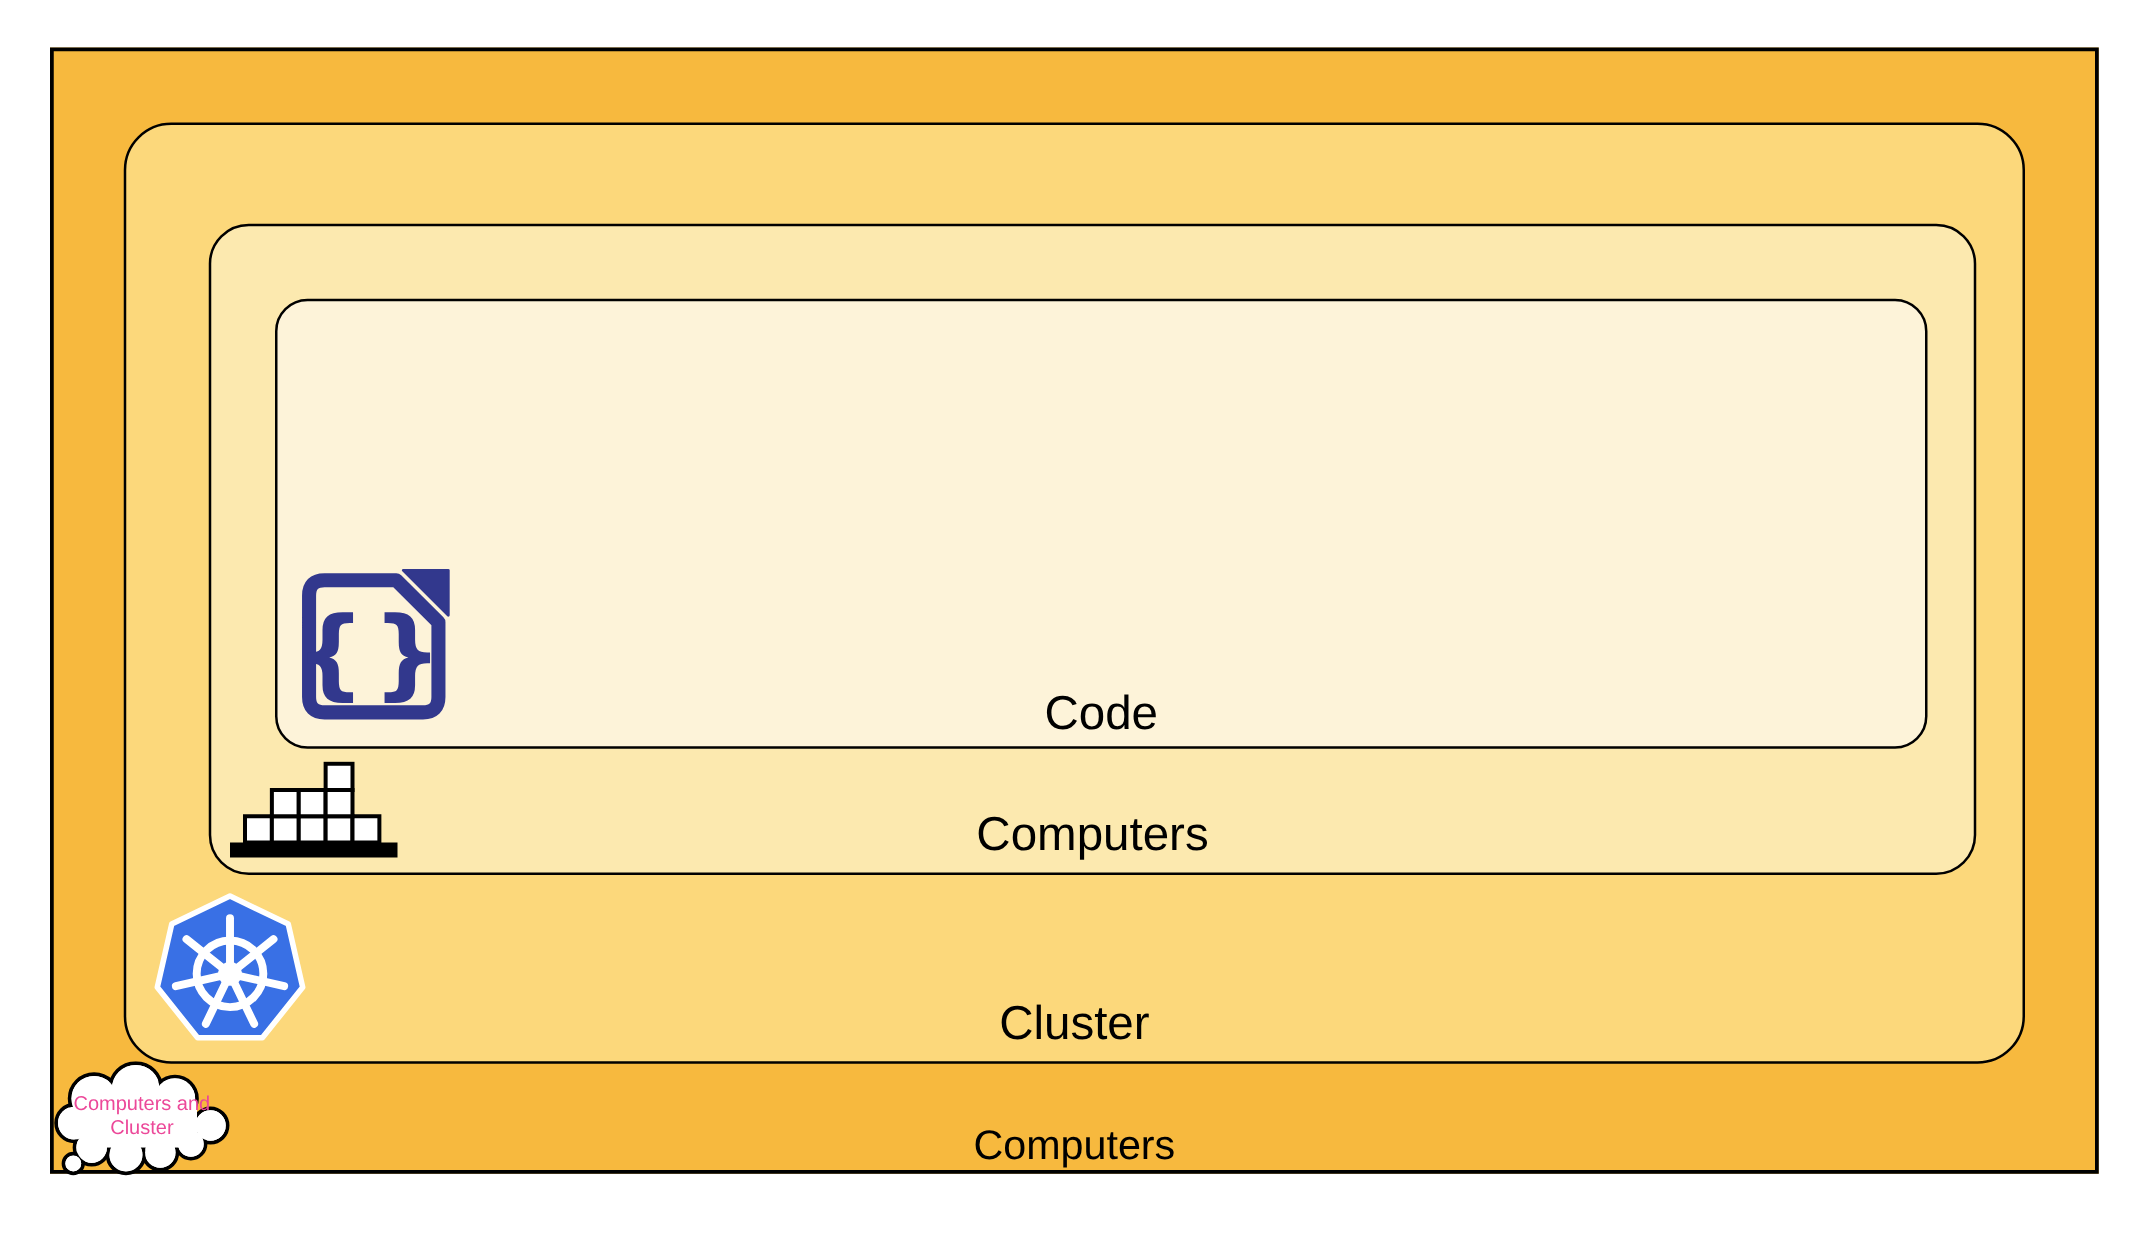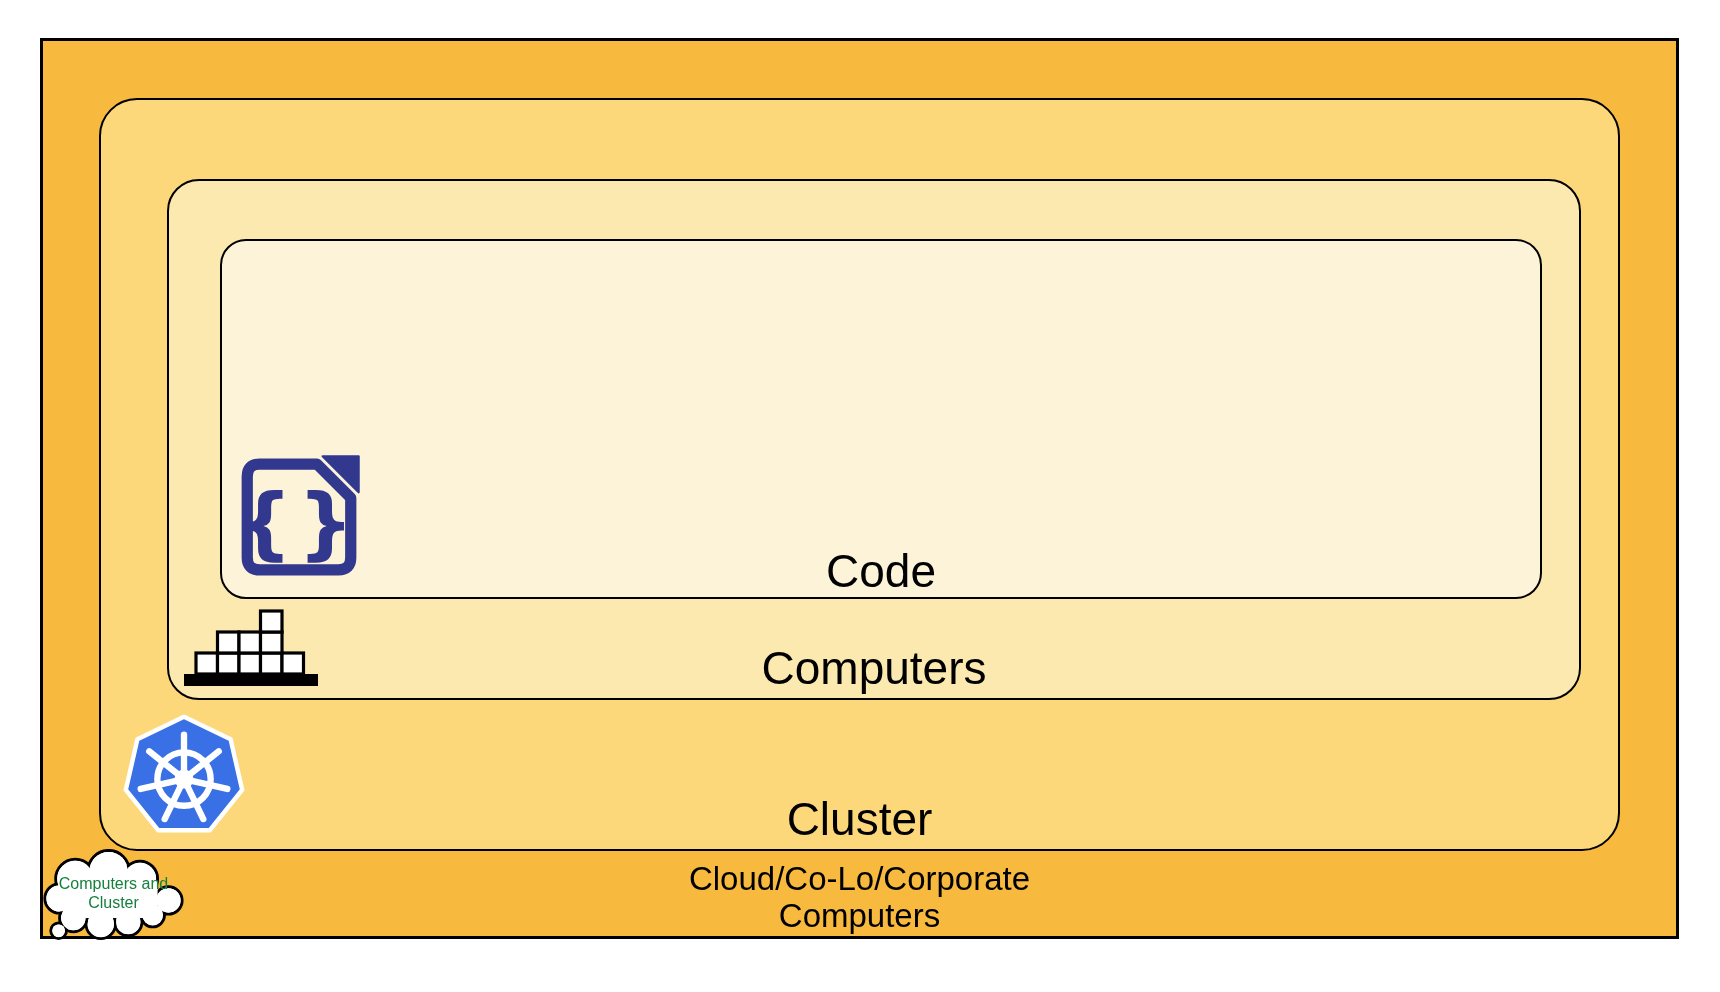--- a/index.html
+++ b/index.html
@@ -19,45 +19,45 @@
   .layer-container{
     left:167px;top:179px;width:1414px;height:521px;
     background:#FCE9AF;border-radius:32px;z-index:3;
   }
   .layer-code{
     left:220px;top:239px;width:1322px;height:360px;
     background:#FDF3D9;border-radius:26px;z-index:4;
   }
   .layer-label{
     position:absolute;left:0;right:0;text-align:center;
-    color:#000;font-size:46px;line-height:44px;white-space:pre;
+    color:#000;font-size:38px;line-height:44px;white-space:pre;
   }
   .label-code{bottom:4px;}
   .label-container{bottom:8px;}
   .label-cluster{bottom:8px;}
   .label-cloud{bottom:2px;font-size:33px;line-height:37px;}
   .icon{position:absolute;z-index:5;}
   .icon-code{left:236px;top:455px;width:126px;height:124px;}
   .icon-container{left:183px;top:609px;width:136px;height:78px;}
   .icon-k8s{left:119px;top:713px;width:130px;height:127px;}
   .icon-cloud{left:40px;top:849px;width:147px;height:94px;z-index:6;}
   .cloud-bubble-text{
     position:absolute;left:40px;top:849px;width:147px;height:88px;z-index:7;
     display:flex;flex-direction:column;align-items:center;justify-content:center;
-    font-size:16px;line-height:19px;color:#15803d;text-align:center;
+    font-size:16px;line-height:19px;color:#ec4899;text-align:center;
   }
   svg{display:block;width:100%;height:100%;}
 </style>
 </head>
 <body>
 
 <div class="page">
 
   <div class="layer layer-cloud">
-    <div class="layer-label label-cloud"><span>Cloud/Co-Lo/Corporate</span><br><span>Computers</span></div>
+    <div class="layer-label label-cloud"><br><span>Computers</span></div>
   </div>
 
   <div class="layer layer-cluster">
     <div class="layer-label label-cluster">Cluster</div>
   </div>
 
   <div class="layer layer-container">
     <div class="layer-label label-container">Computers</div>
   </div>
 

